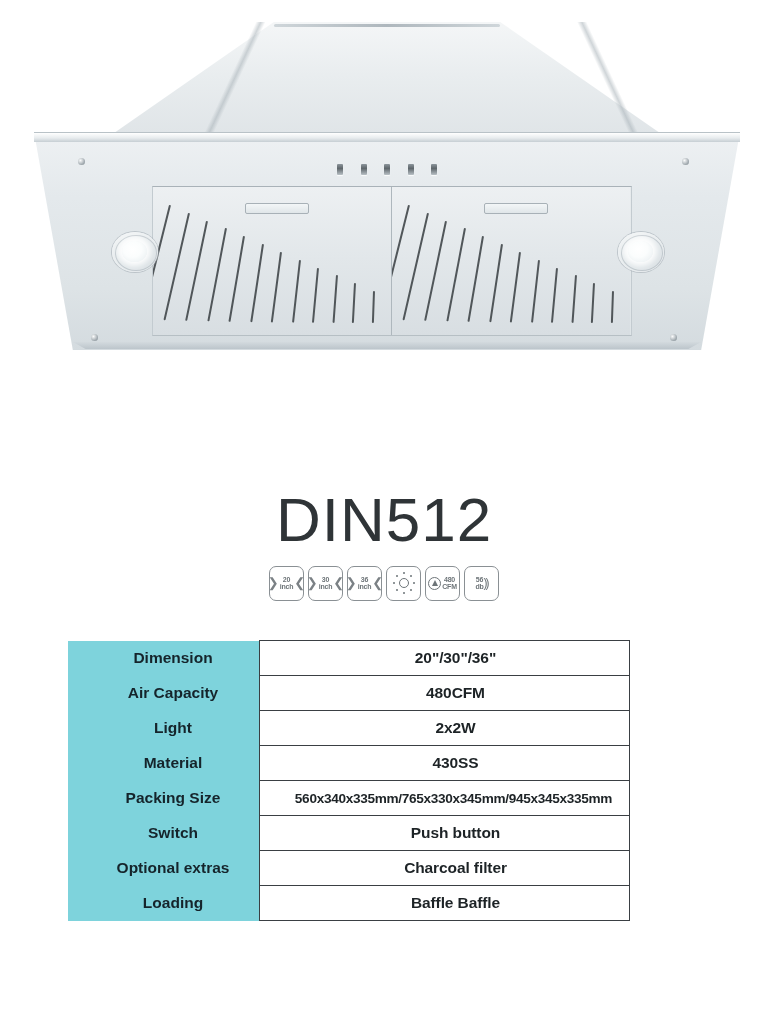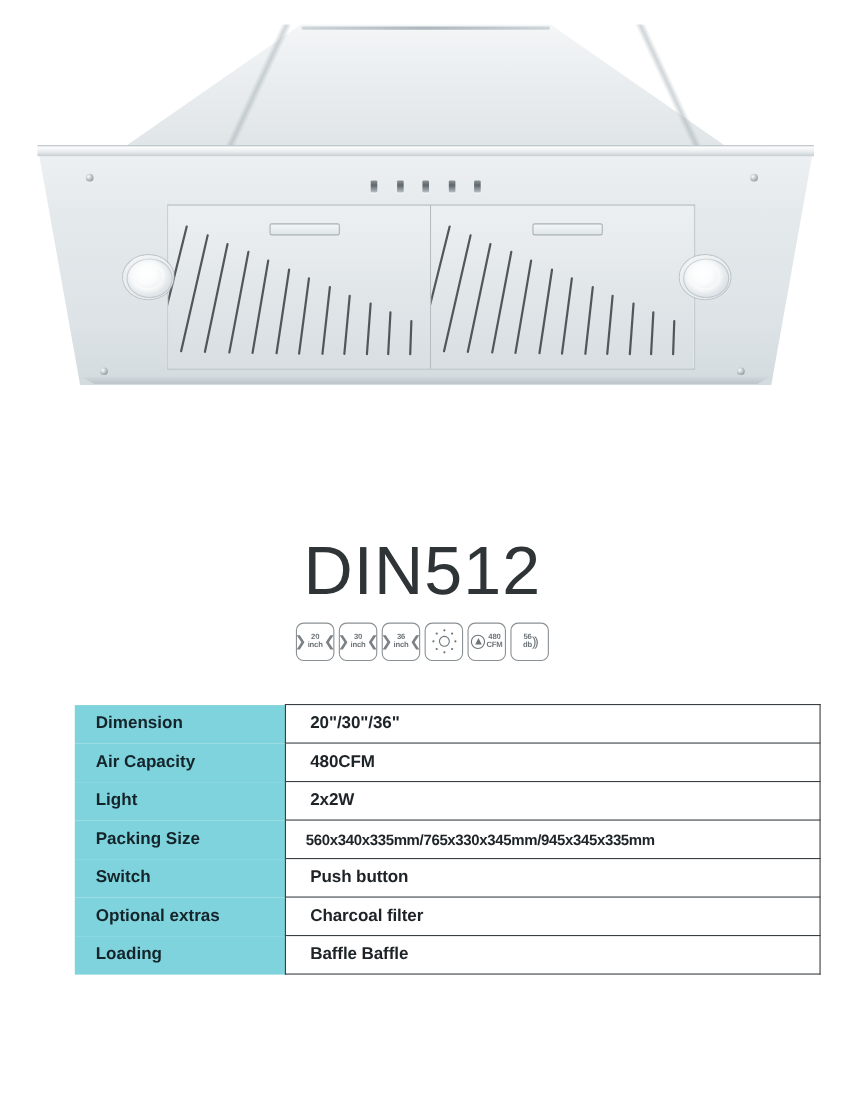--- a/index.html
+++ b/index.html
@@ -142,23 +142,24 @@
     position:relative;box-sizing:border-box;flex:0 0 auto;}
   .badge .fan::before{content:"";position:absolute;left:3px;top:2.5px;
     width:0;height:0;border-left:3.2px solid transparent;border-right:3.2px solid transparent;
     border-bottom:6px solid #6d7478;}
   .badge .cfm-row{display:flex;align-items:center;gap:1px;}
   .badge .waves{font-size:12px;color:#6d7478;line-height:10px;letter-spacing:-2px;}
   .badge .db-row{display:flex;align-items:center;gap:0px;}
 
   
   #spec-table{
-    position:absolute;left:68px;top:640px;width:678px;
+    position:absolute;left:68px;top:640px;width:562px;
     border-collapse:collapse;
     table-layout:fixed;
+    text-align:center;
   }
   #spec-table td{
     height:34px;padding:0;vertical-align:middle;
     font-size:15.5px;font-weight:700;color:#1d2326;
     font-family:"Liberation Sans", sans-serif;
   }
   #spec-table td.label{
     width:172px;background:#7ed3dc;color:#15242b;
     padding-left:19px;font-weight:700;
     border:none;
@@ -319,20 +320,24 @@
       </tr>
       <tr>
         <td class="label">Air Capacity</td>
         <td class="value">480CFM</td>
       </tr>
       <tr>
         <td class="label">Light</td>
         <td class="value">2x2W</td>
       </tr>
       <tr>
+        <td class="label">Material</td>
+        <td class="value">430SS</td>
+      </tr>
+      <tr>
         <td class="label">Packing Size</td>
         <td class="value small">560x340x335mm/765x330x345mm/945x345x335mm</td>
       </tr>
       <tr>
         <td class="label">Switch</td>
         <td class="value">Push button</td>
       </tr>
       <tr>
         <td class="label">Optional extras</td>
         <td class="value">Charcoal filter</td>

